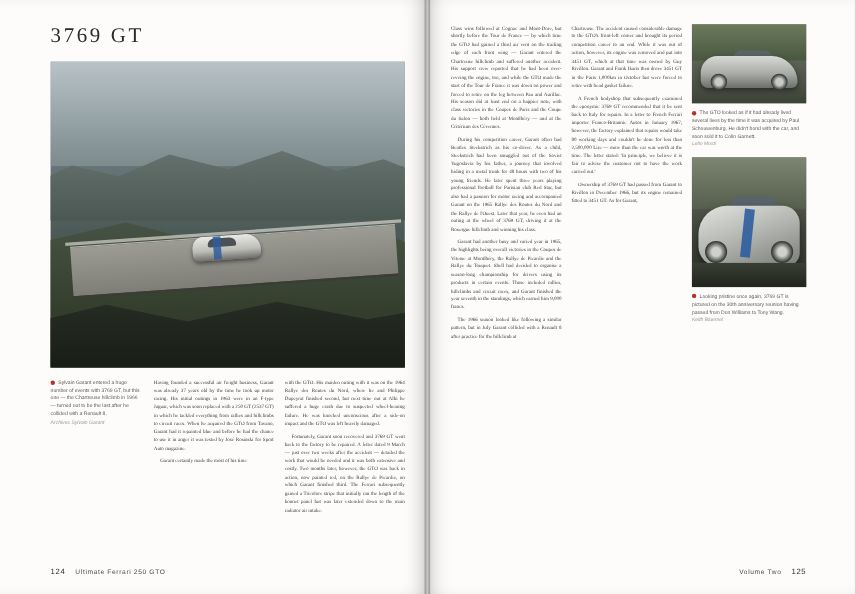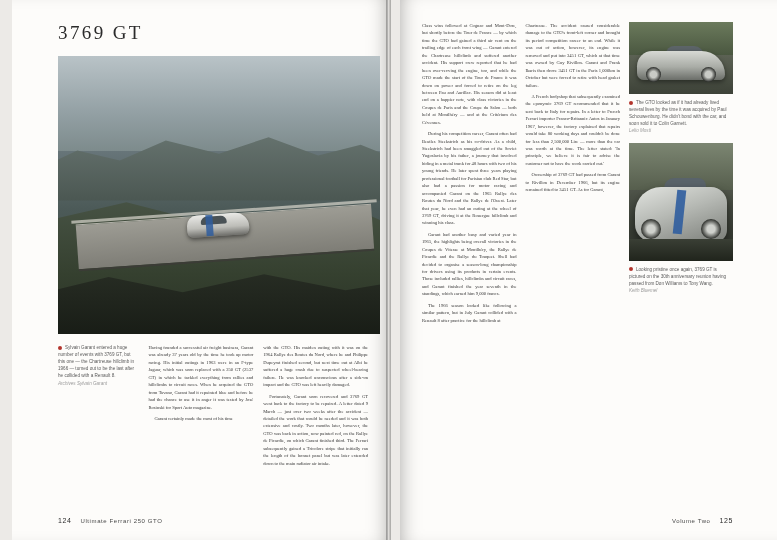--- a/index.html
+++ b/index.html
@@ -19,21 +19,20 @@
     height: 540px;
     background: #eceae7;
     display: flex;
   }
   .page {
     position: relative;
     background: #fdfcfa;
     height: 540px;
     box-sizing: border-box;
     overflow: hidden;
-    margin-left: 12px;
   }
   .page-left {
     width: 388px;
     padding: 22px 20px 20px 46px;
     box-shadow: inset -14px 0 22px -16px rgba(0,0,0,0.40);
   }
   .page-right {
     width: 389px;
     padding: 22px 44px 20px 22px;
     box-shadow: inset 14px 0 22px -16px rgba(0,0,0,0.40);

